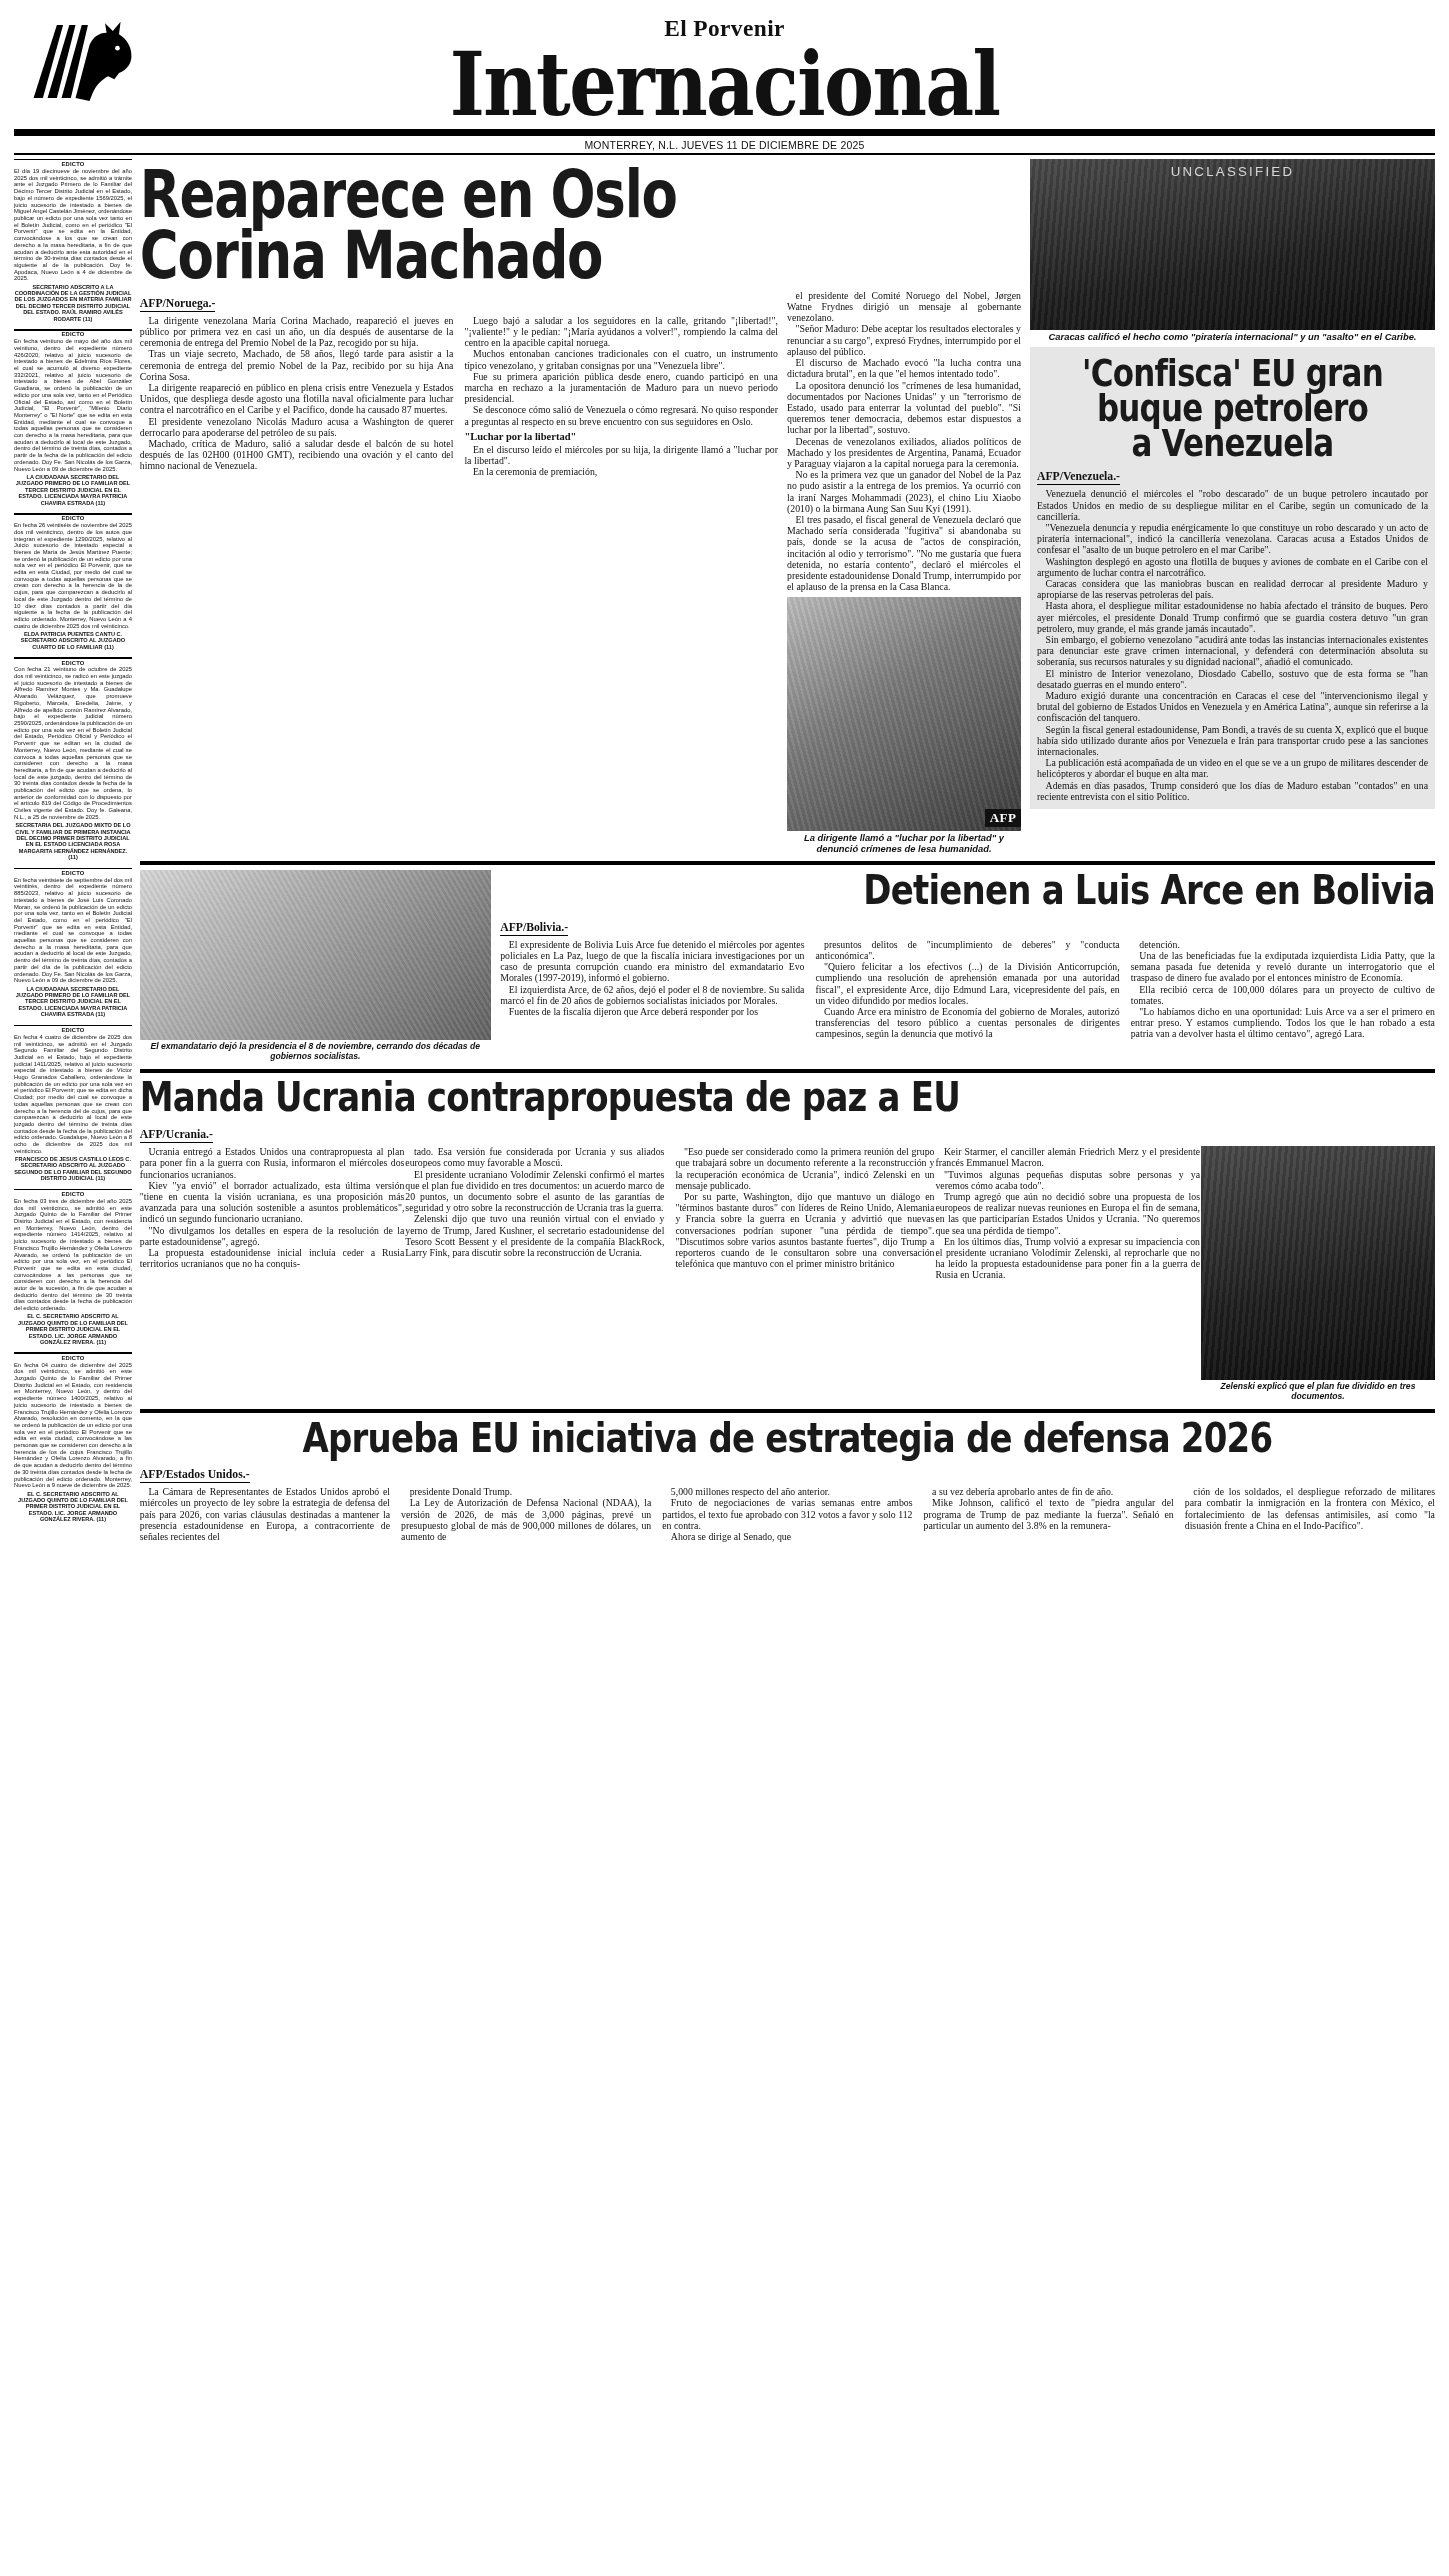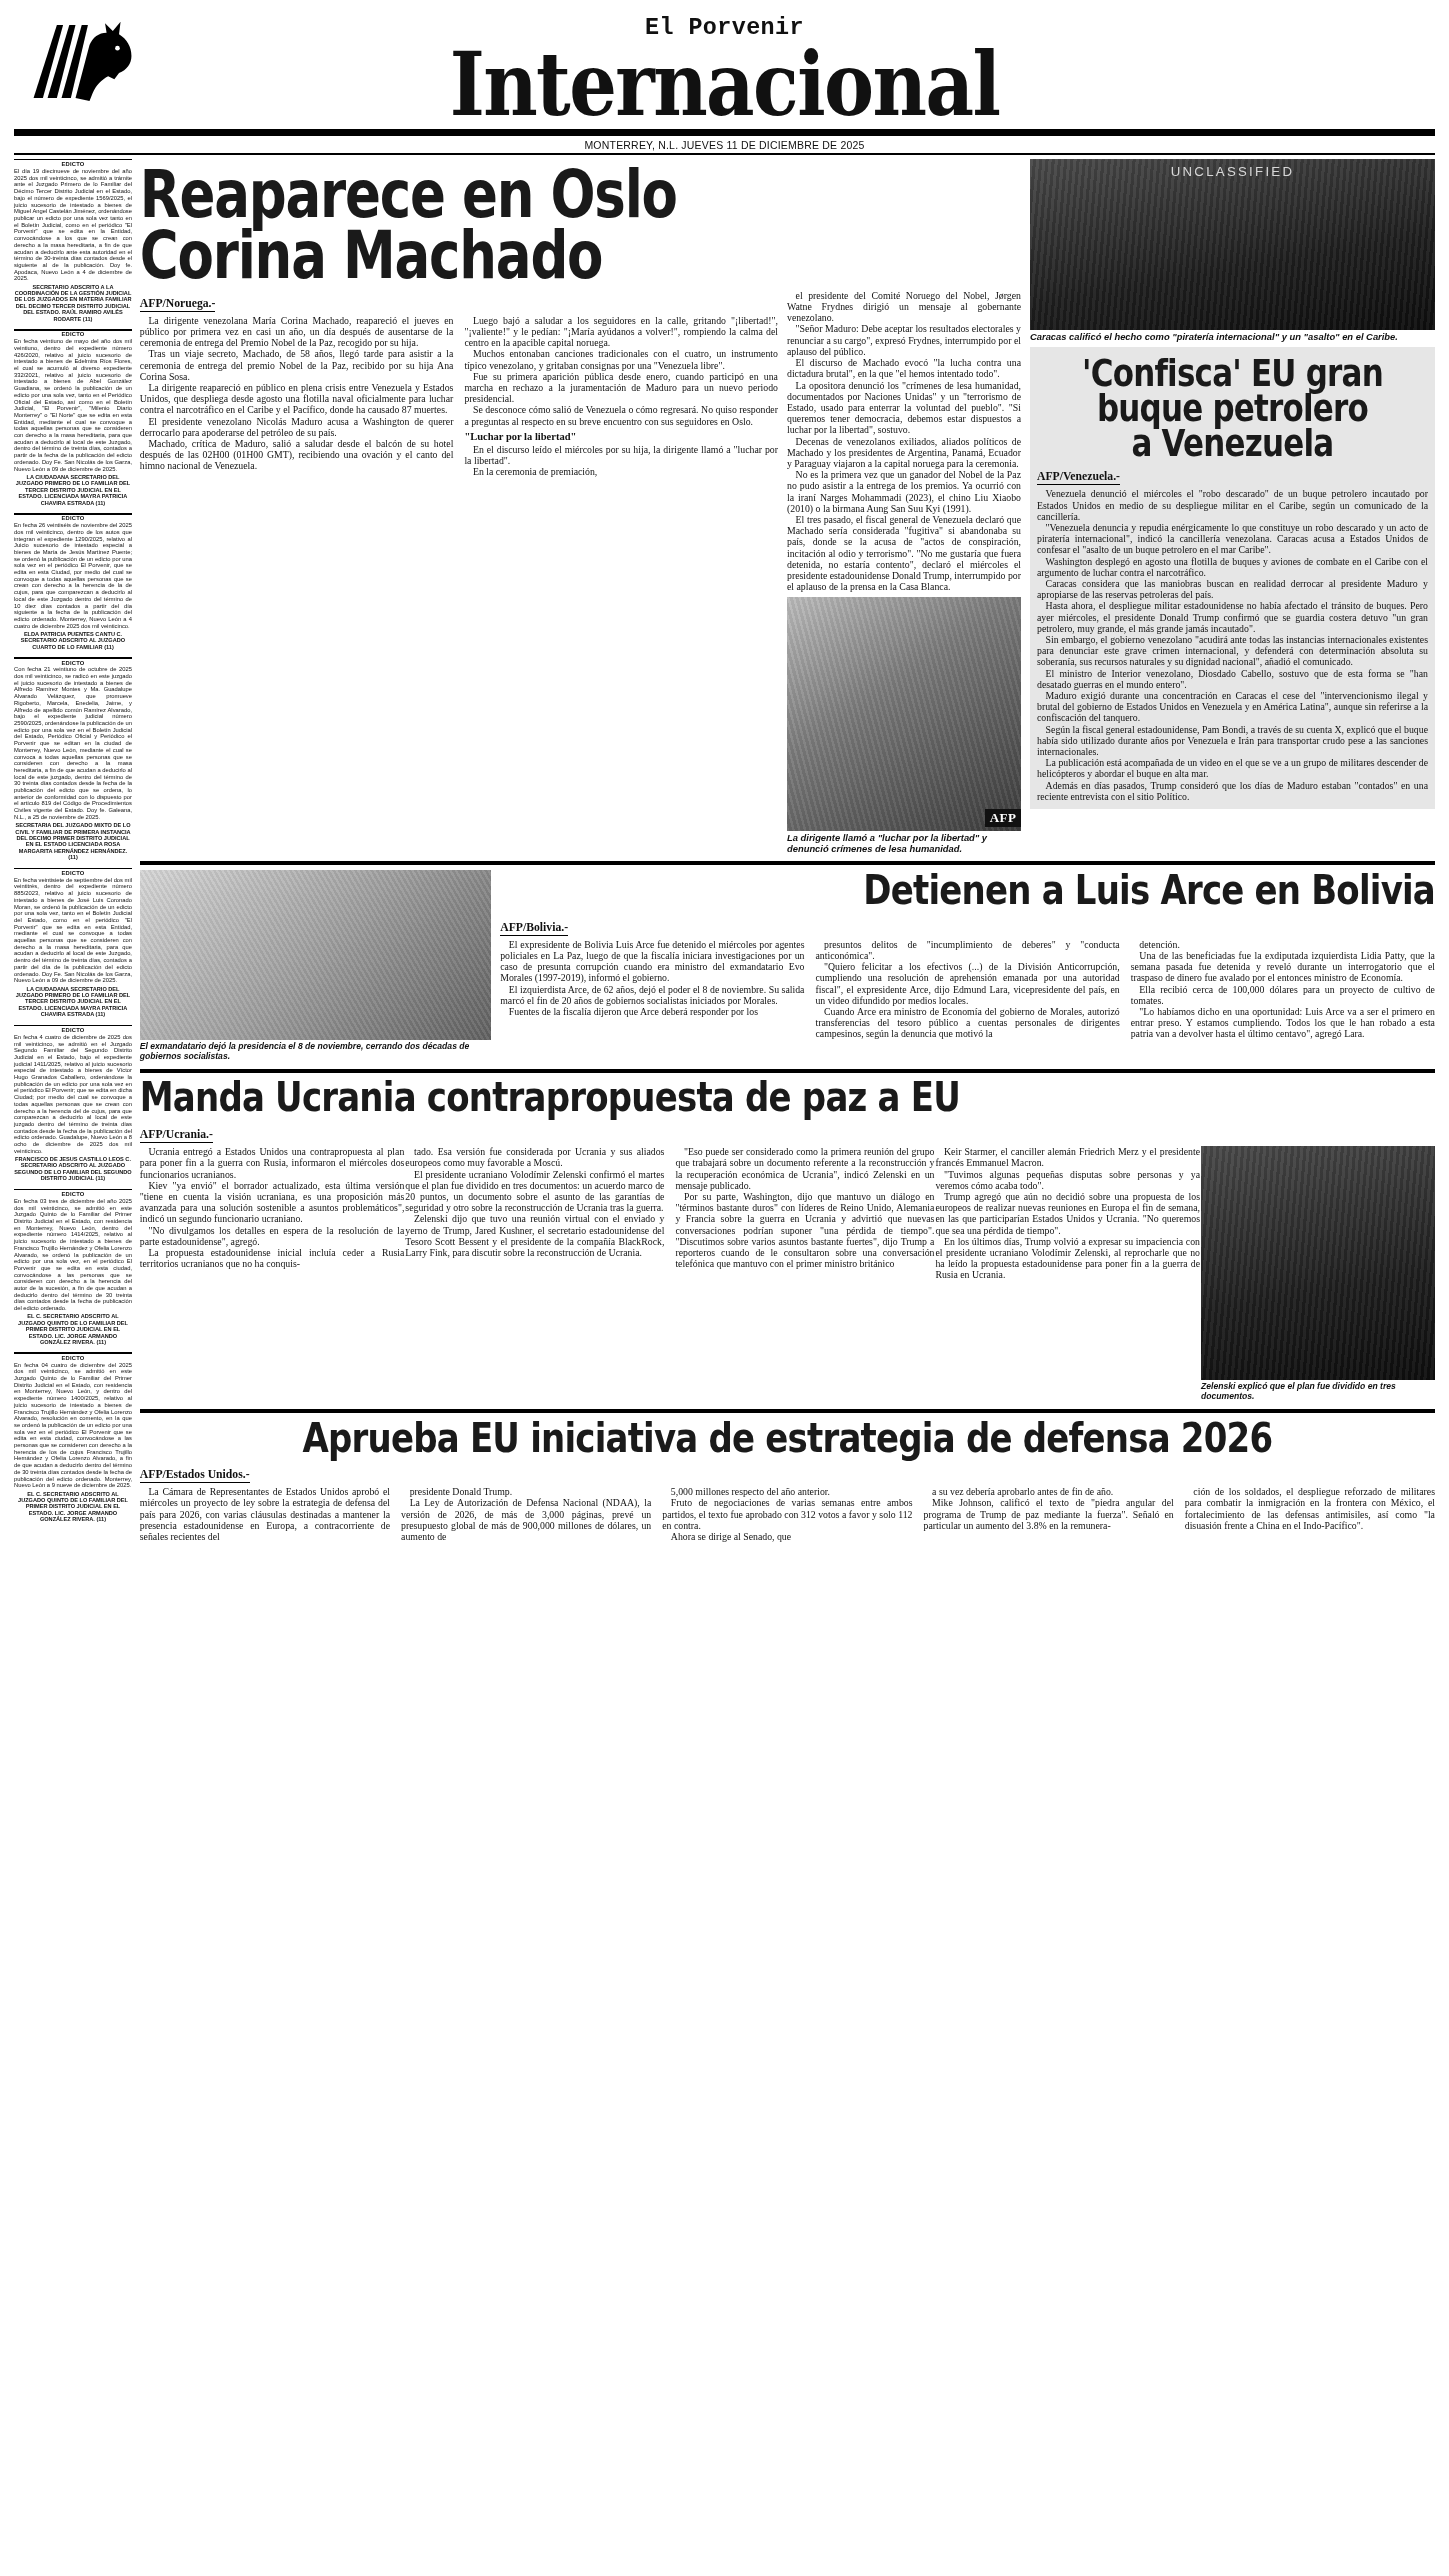--- a/index.html
+++ b/index.html
@@ -9,21 +9,21 @@
     width:1449px; height:2576px;
     font-family:"Liberation Serif", "DejaVu Serif", serif;
     color:#111; position:relative; overflow:hidden;
   }
   .page { width:1449px; height:2576px; padding:0 14px; position:relative; }
 
   
   .masthead { position:relative; height:109px; }
   .logo-mark { position:absolute; left:12.5px; top:14px; width:125px; height:87px; }
   .kicker {
-    text-align:center; font-family:Liberation Mono, monospace;
+    text-align:center; font-family:Liberation Serif, serif;
     font-weight:bold; font-size:23.4px; letter-spacing:0.4px;
     padding-top:17px; line-height:1;
   }
   .nameplate {
     text-align:center; font-family:"DejaVu Serif", serif; font-weight:bold;
     font-size:75px; line-height:.96; letter-spacing:-1.6px; margin-top:1.6px;
     transform:scaleY(1.18); transform-origin:center top;
   }
   .rule-thick { height:7px; background:#000; margin-top:20px; }
   .dateline {
@@ -107,21 +107,21 @@
     font-size:13px; padding:0.8px 4.7px; letter-spacing:0.4px;
   }
   .ph-stamp {
     position:absolute; left:50%; top:5.5px; transform:translateX(-50%);
     font-family:"Liberation Sans", sans-serif; font-size:13.2px;
     letter-spacing:2.3px; color:#e8e8e8; opacity:.9;
   }
   .cap {
     font-family:"Liberation Sans", sans-serif; font-weight:bold;
     font-size:9.4px; line-height:10.5px; font-style:italic;
-    margin:2.3px 0 0; text-align:left;
+    margin:2.3px 0 0; text-align:center;
   }
   .cap.sm { font-size:8.6px; line-height:9.7px; }
 
   
   .shaded { background:#e6e6e6; padding:5.5px 7px 7px; }
   .box-hd {
     font-family:"DejaVu Sans", sans-serif; font-weight:bold;
     font-size:31px; line-height:.94; letter-spacing:-0.8px;
     transform:scaleY(1.22); transform-origin:left top;
     margin:3.1px 0 0; color:#1a1a1a; text-align:center;

